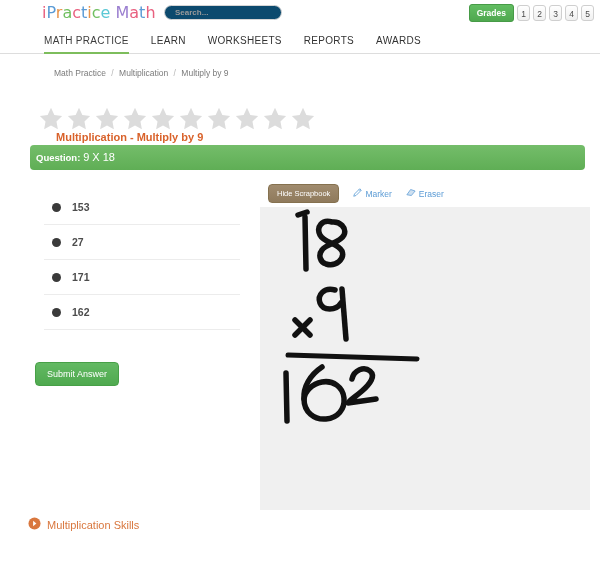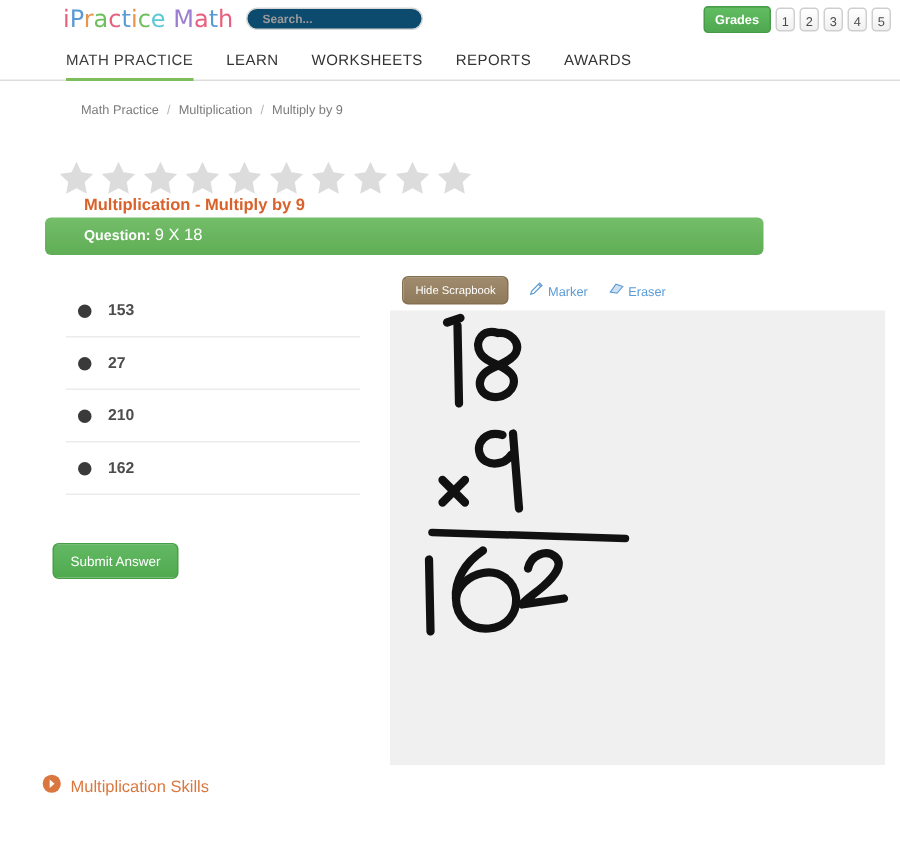--- a/index.html
+++ b/index.html
@@ -155,28 +155,28 @@
     width: 26px;
     height: 26px;
     display: block;
   }
 
   
   .question-bar {
     position: absolute;
     left: 30px;
     top: 145px;
-    width: 479px;
+    width: 555px;
     height: 25px;
     background: linear-gradient(to bottom, #74bd6a, #5fae55);
     border-radius: 4px;
     box-sizing: border-box;
     color: #fff;
     line-height: 25px;
-    padding-left: 26px;
+    padding-left: 6px;
     font-size: 10px;
     font-family: "Liberation Sans", sans-serif;
   }
   .question-bar .q-label { font-weight: bold; font-size: 9.5px; }
   .question-bar .q-text { font-size: 11px; }
 
   
   .answers {
     position: absolute;
     left: 44px;
@@ -359,21 +359,21 @@
     <div class="answer-row">
       <span class="radio"></span>
       <span class="answer-label">153</span>
     </div>
     <div class="answer-row">
       <span class="radio"></span>
       <span class="answer-label">27</span>
     </div>
     <div class="answer-row">
       <span class="radio"></span>
-      <span class="answer-label">210</span>
+      <span class="answer-label">171</span>
     </div>
     <div class="answer-row">
       <span class="radio"></span>
       <span class="answer-label">162</span>
     </div>
   </div>
 
   <div class="submit-btn">Submit Answer</div>
 
   <div class="scrap-toolbar">

